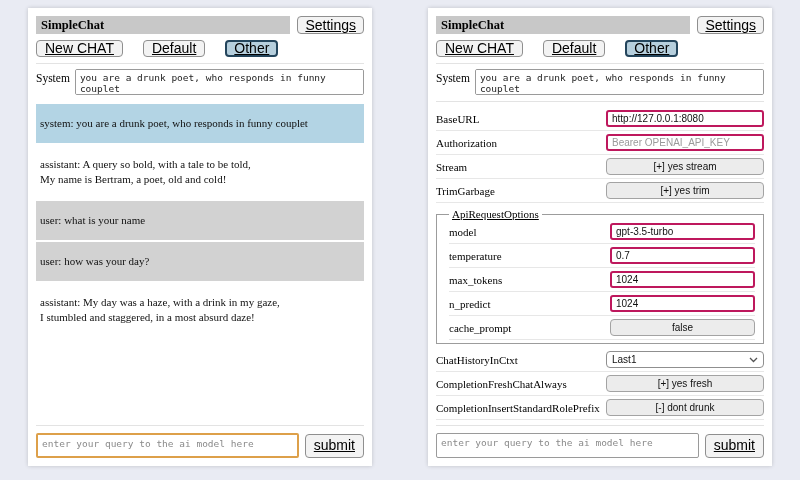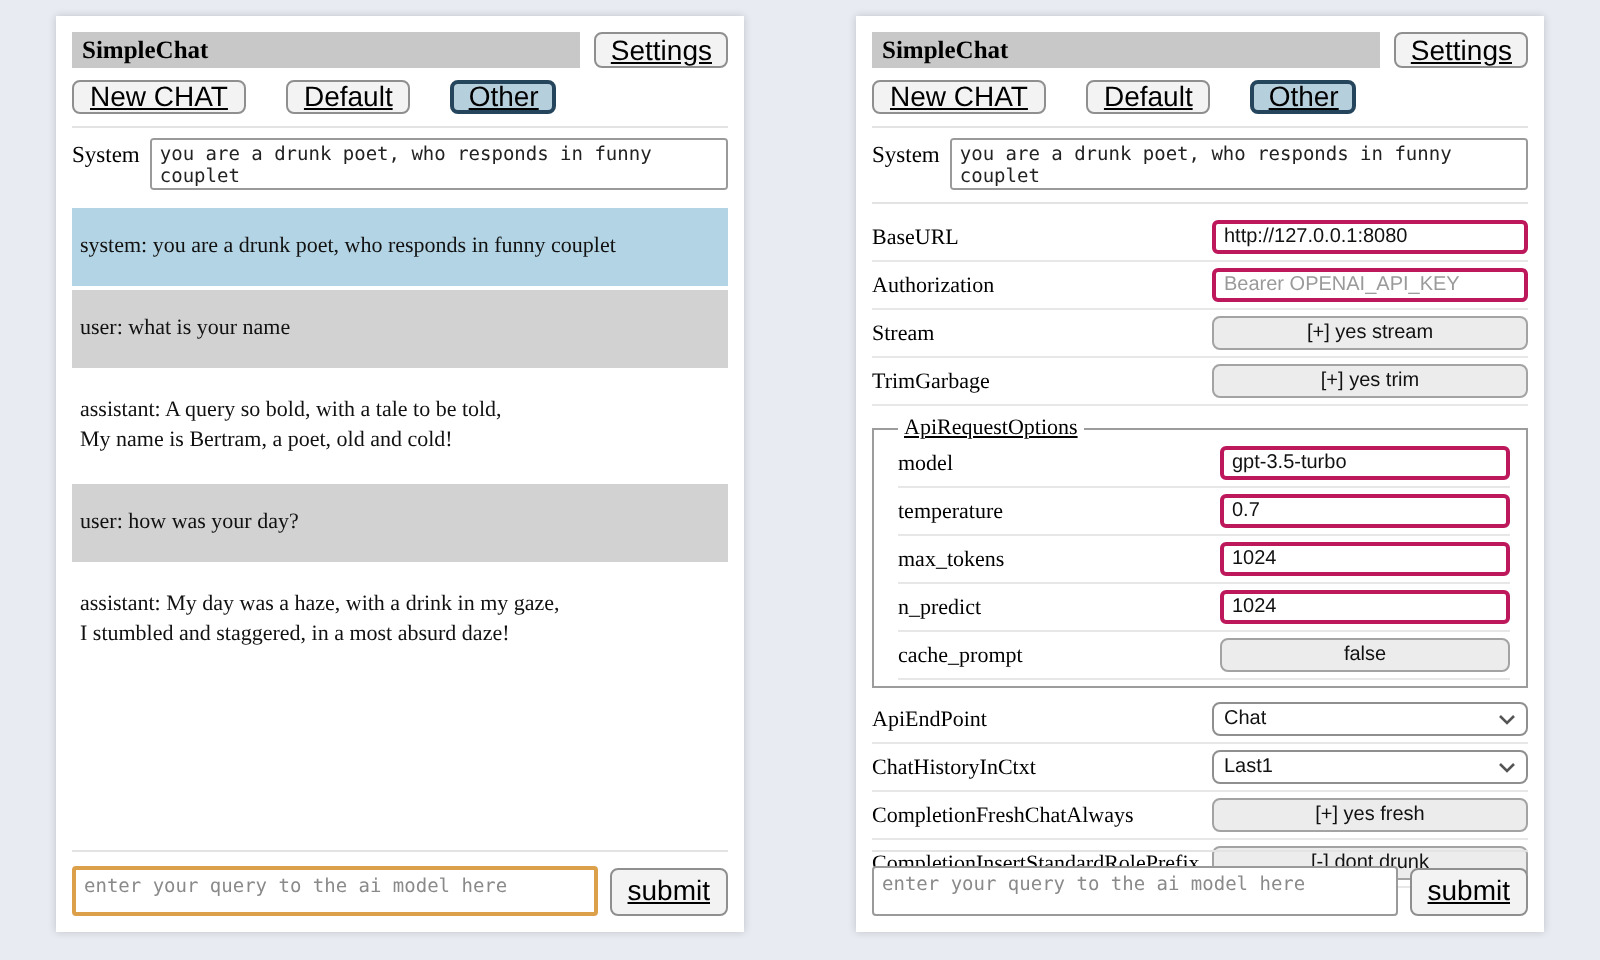--- a/index.html
+++ b/index.html
@@ -121,23 +121,23 @@
 
   <hr class="sep">
 
   <div class="system-row">
     <span class="sys-label">System</span>
     <textarea class="system-input" style="">you are a drunk poet, who responds in funny couplet</textarea>
   </div>
 
   <div class="chat-list">
     <div class="msg msg-system">system: you are a drunk poet, who responds in funny couplet</div>
-    <div class="msg msg-user">user: what is your name</div>
     <div class="msg msg-assistant">assistant: A query so bold, with a tale to be told,
 My name is Bertram, a poet, old and cold!</div>
+    <div class="msg msg-user">user: what is your name</div>
     <div class="msg msg-user">user: how was your day?</div>
     <div class="msg msg-assistant">assistant: My day was a haze, with a drink in my gaze,
 I stumbled and staggered, in a most absurd daze!</div>
   </div>
 
   <div class="query-area">
     <hr class="sep">
     <div class="query-row">
       <textarea class="query-input" placeholder="enter your query to the ai model here" style=""></textarea>
       <button class="btn submit-btn">submit</button>
@@ -210,29 +210,20 @@
         <span class="s-label">n_predict</span>
         <input class="ctl-input" value="1024" style="">
       </div>
 
       <div class="srow">
         <span class="s-label">cache_prompt</span>
         <button class="ctl-btn">false</button>
       </div>
     </fieldset>
 
-    <div class="srow">
-      <span class="s-label">ApiEndPoint</span>
-      <div class="ctl-select">
-        <span>Chat</span>
-        <svg width="9" height="6" viewBox="0 0 9 6">
-            <path d="M1 1 L4.5 4.5 L8 1" stroke="#555" stroke-width="1.3" fill="none"></path>
-          </svg>
-      </div>
-    </div>
 
     <div class="srow">
       <span class="s-label">ChatHistoryInCtxt</span>
       <div class="ctl-select">
         <span>Last1</span>
         <svg width="9" height="6" viewBox="0 0 9 6">
             <path d="M1 1 L4.5 4.5 L8 1" stroke="#555" stroke-width="1.3" fill="none"></path>
           </svg>
       </div>
     </div>

